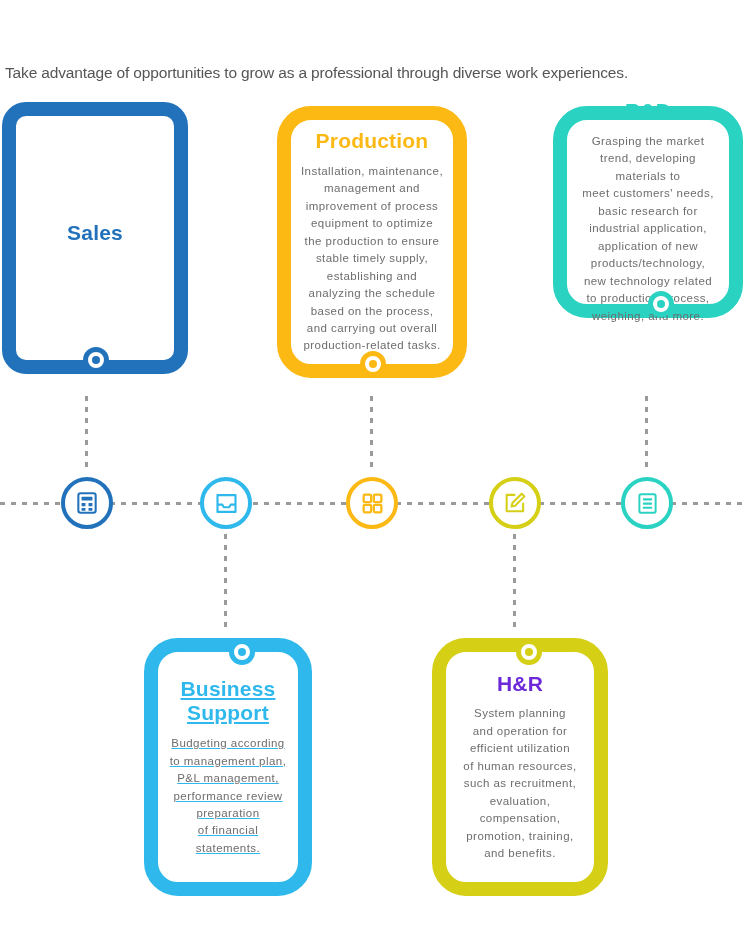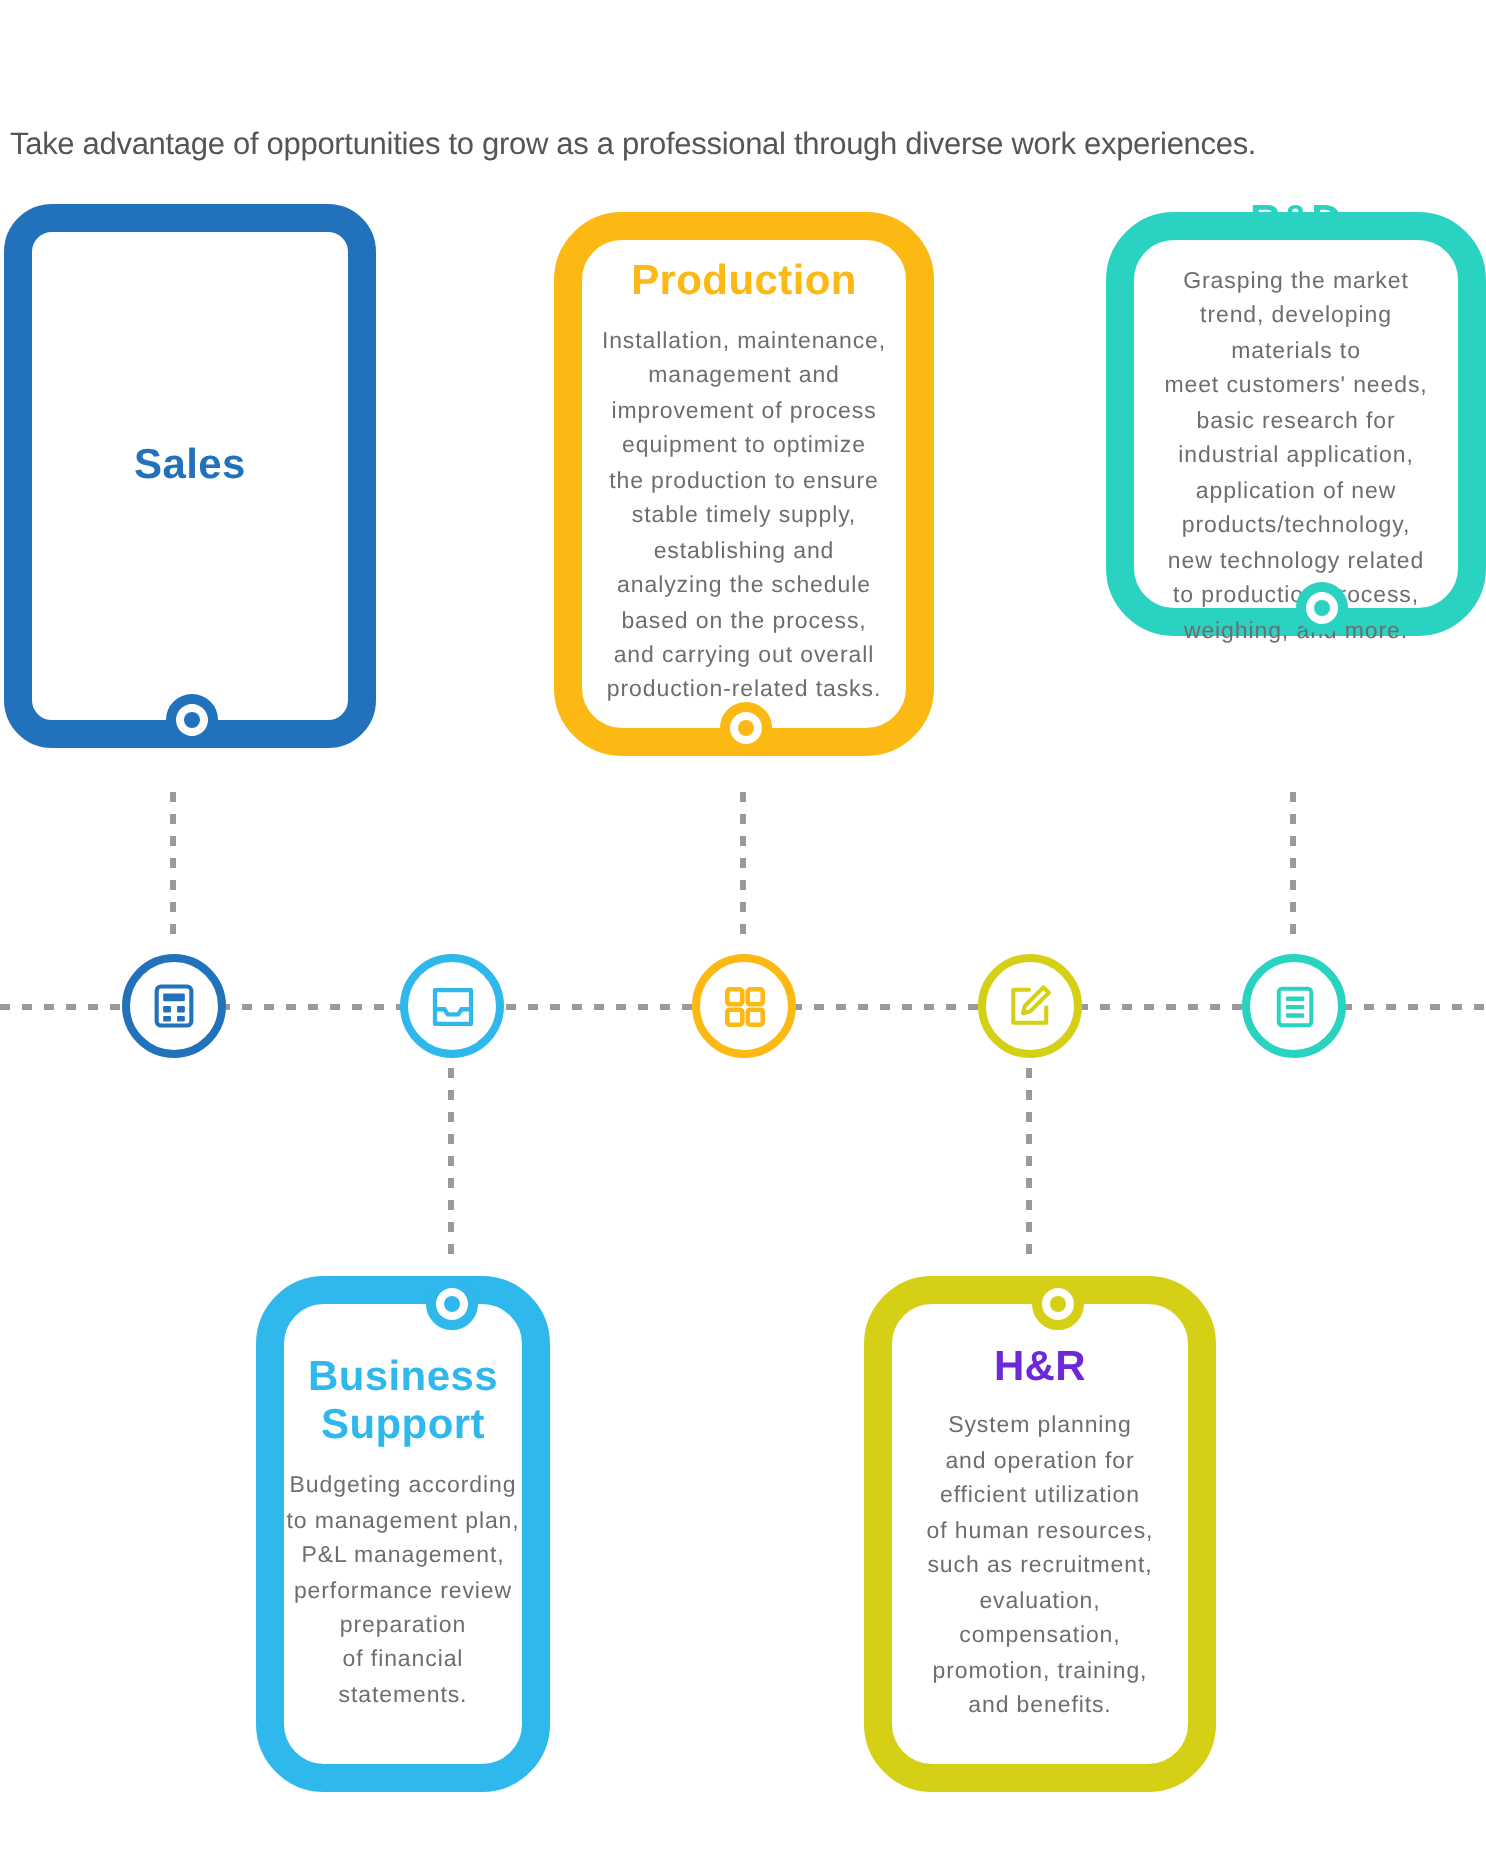--- a/index.html
+++ b/index.html
@@ -212,21 +212,21 @@
 
 <div class="medallion c-rnd" style="left:621px; top:477px;">
   <svg width="25" height="25" viewBox="0 0 24 24" fill="none" stroke="currentColor" stroke-width="1.9">
     <rect x="4.2" y="3.2" width="15.6" height="17.6" rx="1.6"></rect>
     <rect x="7.6" y="7" width="8.8" height="2.1" rx="0.6" fill="currentColor" stroke="none"></rect>
     <rect x="7.6" y="11" width="8.8" height="2.1" rx="0.6" fill="currentColor" stroke="none"></rect>
     <rect x="7.6" y="15" width="8.8" height="2.1" rx="0.6" fill="currentColor" stroke="none"></rect>
   </svg>
 </div>
 
-<div class="card c-bsup" style="left:128px; top:638px; width:147px; height:258px;">
+<div class="card c-bsup" style="left:144px; top:638px; width:168px; height:258px;text-decoration:underline;">
   <div class="card-title t-bsup" style="white-space:pre-line;">Business
 Support</div>
   <div class="card-body">Budgeting according
 to management plan,
 P&amp;L management,
 performance review
 preparation
 of financial
 statements.</div>
   <div class="nub c-bsup" style="left:71px; top:-13px;"></div>

